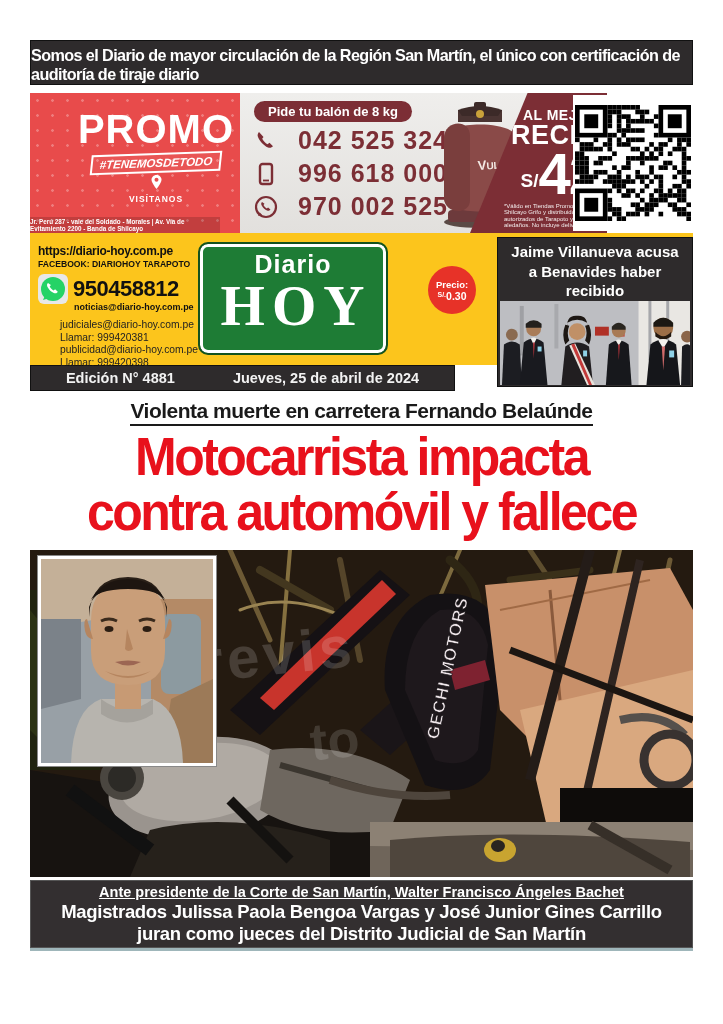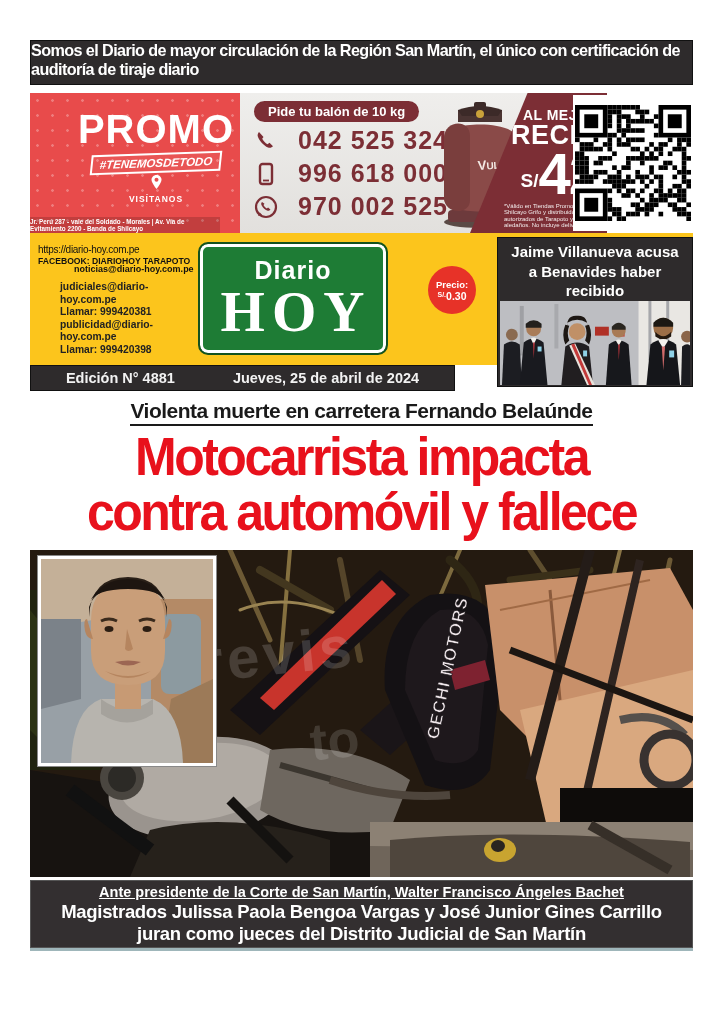--- a/index.html
+++ b/index.html
@@ -4,21 +4,21 @@
 <style>
   * { margin:0; padding:0; box-sizing:border-box; }
   html,body { background:#fff; }
   body { font-family:"Liberation Sans", sans-serif; }
   .page { position:relative; width:723px; height:1024px; background:#fff; overflow:hidden; margin:0 auto; }
   .content { position:absolute; left:30px; top:36px; width:663px; }
 
   
   .banner { background:#e8413c; border:3px solid #1b1b1b; height:50px; display:flex; align-items:center; justify-content:center; }
   .banner span { color:#fff; font-weight:bold; font-size:29px; letter-spacing:-0.5px; text-shadow:1px 1px 0 rgba(0,0,0,.25); }
-  .tagline { margin-top:4px; background:#2e2b2c; border:1px solid #111; height:45px; display:flex; align-items:flex-start; justify-content:center; }
+  .tagline { margin-top:4px; background:#2e2b2c; border:1px solid #111; height:45px; display:flex; align-items:flex-end; justify-content:center; }
   .tagline span { color:#fff; font-weight:bold; font-size:16.2px; letter-spacing:-0.6px; }
 
   
   .adstrip { position:relative; margin-top:8px; height:140px; background:#fff; }
   .promo-panel { position:absolute; left:0; top:0; width:252px; height:140px; background:#e84b4b;
     background-image:radial-gradient(rgba(255,255,255,.28) 1px, transparent 1.6px); background-size:15px 15px; overflow:hidden; }
   .promo-word { text-align:center; margin-top:16px; color:#fff; font-weight:bold; font-size:40px; letter-spacing:1px; line-height:1; }
   .promo-hashtag { width:130px; margin:4px auto 0; text-align:center; color:#fff; font-weight:bold; font-style:italic; font-size:11.5px;
     border:2px solid #fff; padding:2px 4px; transform:skewX(-8deg) rotate(-2deg); background:rgba(255,255,255,.06); }
   .promo-visit { text-align:center; margin-top:5px; color:#fff; font-weight:bold; font-size:8.5px; letter-spacing:1px; }
@@ -45,29 +45,29 @@
   .pw-val { font-weight:bold; font-size:58px; letter-spacing:-2px; }
   .pw-disc { font-size:6px; line-height:1.05; text-align:left; margin:6px 0 0 34px; opacity:.9; width:95px; }
 
   .qr-panel { position:absolute; right:0; top:2px; width:120px; height:136px; background:#fff; display:flex; align-items:center; justify-content:center; }
 
   .yline { height:4px; background:#fcc51c; }
 
   
   .masthead { position:relative; height:125px; background:#fcc51c; }
   .mh-left { position:absolute; left:8px; top:7px; width:160px; color:#111; }
-  .mh-site { font-weight:normal; font-size:10px; letter-spacing:-0.3px; }
+  .mh-site { font-weight:bold; font-size:12px; letter-spacing:-0.3px; }
   .mh-fb { font-weight:bold; font-size:8.6px; margin-top:1px; }
   .mh-wa { display:flex; align-items:center; gap:5px; margin-top:5px; }
   .mh-wa-num { font-weight:bold; font-size:22px; letter-spacing:-0.5px; }
   .mh-news { font-weight:bold; font-size:9px; margin-left:36px; margin-top:-2px; }
-  .mh-lines { margin:7px 0 8px 22px; font-weight:bold; font-size:10.3px; line-height:1.22; color:#222; }
+  .mh-lines { margin:7px 0 8px 22px; font-weight:normal; font-size:10.3px; line-height:1.22; color:#222; }
   .logo-sign { position:absolute; left:168px; top:5px; width:190px; height:113px; background:#1e7c35; border-radius:10px;
     border:2px solid #14521f; box-shadow:inset 0 0 0 3px #fff; text-align:center; }
-  .logo-top { color:#fff; font-weight:bold; font-size:25px; margin-top:12px; letter-spacing:1px; }
+  .logo-top { color:#fff; font-weight:bold; font-size:25px; margin-top:6px; letter-spacing:1px; }
   .logo-main { color:#fff; font-family:"Liberation Serif", serif; font-weight:bold; font-size:57px; line-height:.95; letter-spacing:7px; margin-left:6px; }
   .precio-circle { position:absolute; left:398px; top:29px; width:48px; height:48px; border-radius:50%; background:#e73228;
     color:#fff; text-align:center; display:flex; flex-direction:column; justify-content:center; }
   .precio-circle .l1 { font-weight:bold; font-size:9.5px; }
   .precio-circle .l2 { font-weight:bold; font-size:10.5px; }
   .precio-circle .l2 small { font-size:7px; vertical-align:3px; }
 
   .side-box { position:absolute; right:0; top:0; width:196px; height:150px; background:#2e2b2c; border:1px solid #111; }
   .side-head { color:#fff; font-weight:bold; font-size:15px; line-height:1.3; text-align:center; padding-top:4px; height:63px; }
   .side-photo { position:absolute; left:2px; right:2px; bottom:2px; top:63px; }
@@ -123,21 +123,21 @@
             <rect x="0.5" y="0.5" width="8" height="8" rx="2" fill="none" stroke="#fff"></rect>
               <circle cx="4.5" cy="4.5" r="2" fill="none" stroke="#fff"></circle>
             <circle cx="4.5" cy="17" r="4" fill="#fff"></circle>
               <text x="4.5" y="19.5" font-size="6" font-weight="bold" fill="#e84b4b" text-anchor="middle">f</text>
           </svg>
           <span>/tiendas.promo</span>
         </div>
       </div>
 
       <div class="gas-panel">
-        <span class="gas-pill">Pide tu balón de 10 kg</span>
+        <span class="gas-pill">Pide tu balón de 8 kg</span>
         <div class="phone-row">
           <svg width="24" height="24" viewBox="0 0 24 24">
             <path d="M5 3c-1 1-2 3-1 5 1.5 4 5.5 8.5 10 10.5 2 .8 4 0 5-1.2l-3.5-3.5-2 1.5c-2.2-1.2-4.3-3.5-5.3-5.5L9.5 8 5 3z" fill="#7c2e35"></path>
             </svg>
           <span class="num">042 525 324</span>
         </div>
         <div class="phone-row">
           <svg width="24" height="24" viewBox="0 0 24 24">
             <rect x="6" y="2" width="12" height="20" rx="2.5" fill="none" stroke="#7c2e35" stroke-width="2.4"></rect>
             <line x1="9" y1="18.5" x2="15" y2="18.5" stroke="#7c2e35" stroke-width="1.8"></line>
@@ -425,20 +425,29 @@
           </svg>
       </div>
     </div>
 
     <div class="yline"></div>
 
     <div class="masthead">
       <div class="mh-left">
         <div class="mh-site">https://diario-hoy.com.pe</div>
         <div class="mh-fb">FACEBOOK: DIARIOHOY TARAPOTO</div>
+        <div class="mh-wa">
+          <svg width="30" height="30" viewBox="0 0 30 30">
+            <rect x="0" y="0" width="30" height="30" rx="6" fill="#e8e8e8"></rect>
+            <circle cx="15" cy="15" r="12" fill="#25d366"></circle>
+            <path d="M10 9c-1 1-1.6 2.4 0 4.8 1.4 2.3 3.4 4.3 5.8 5.2 2.2.9 3.6-.2 4-1.2l-2.7-2.6-1.5 1.2c-1.6-.9-3-2.3-3.9-3.9l1.2-1.4L10 9z" fill="#fff"></path>
+            <path d="M5 26l2-4.6 3 3.2z" fill="#25d366"></path>
+            </svg>
+          <span class="mh-wa-num">950458812</span>
+        </div>
         <div class="mh-news">noticias@diario-hoy.com.pe</div>
         <div class="mh-lines">
           <div>judiciales@diario-hoy.com.pe</div>
           <div>Llamar: 999420381</div>
           <div>publicidad@diario-hoy.com.pe</div>
           <div>Llamar: 999420398</div>
         </div>
       </div>
 
       <div class="logo-sign">

